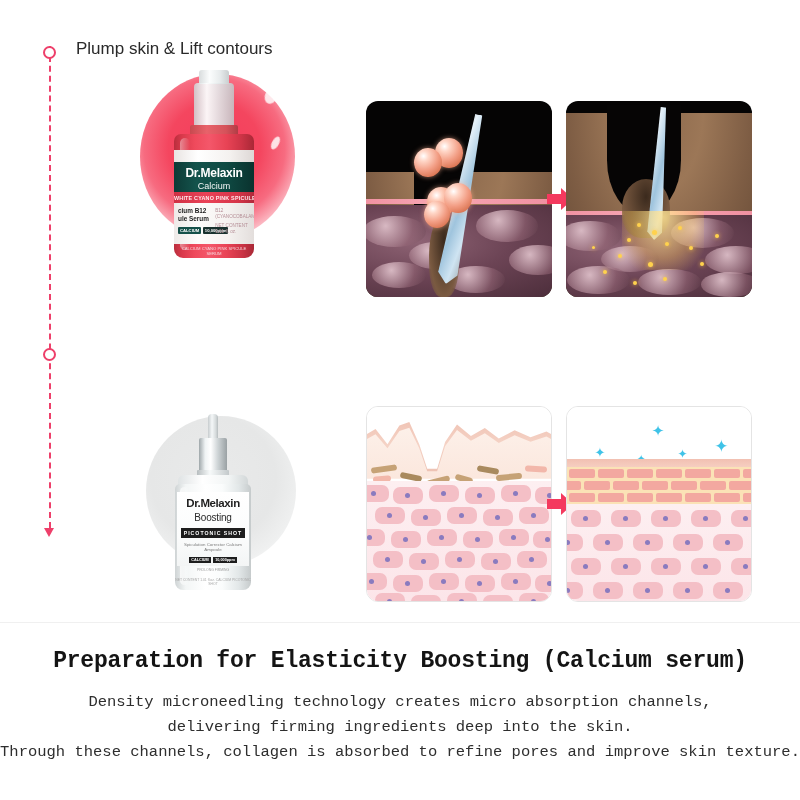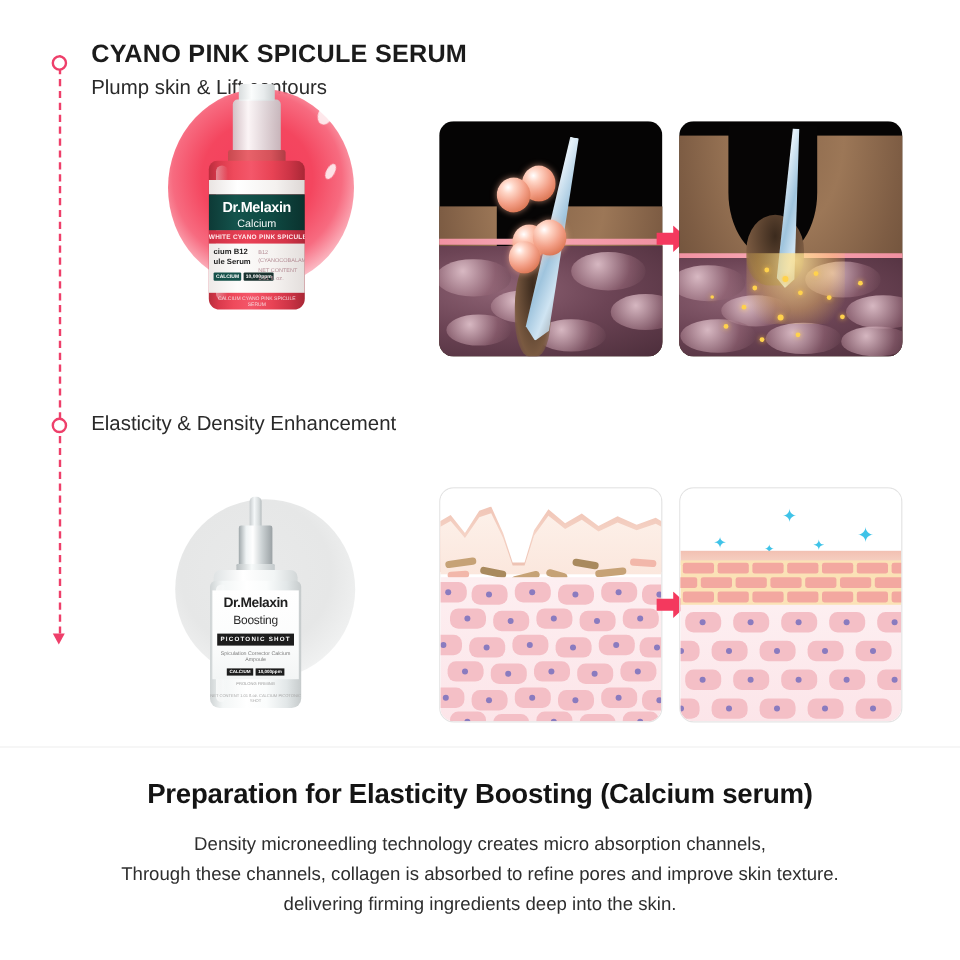--- a/index.html
+++ b/index.html
@@ -437,20 +437,21 @@
   
   .divider {
     position: absolute; left: 0; top: 622px;
     width: 800px; height: 1px;
     background: #f0f0f0;
   }
   .footer {
     position: absolute; left: 0; top: 648px;
     width: 800px;
     text-align: center;
+    font-family: Liberation Mono, monospace;
   }
   .footer-title {
     font-size: 23px; font-weight: bold;
     color: #141414;
     letter-spacing: -0.2px;
   }
   .footer-body {
     margin-top: 16px;
     font-size: 15.5px;
     color: #2e2e2e;
@@ -463,21 +464,20 @@
 
 <div class="timeline">
   <div class="rail"></div>
   <div class="node n1"></div>
   <div class="node n2"></div>
   <div class="arrowhead"></div>
 </div>
 
 <div class="section s1">
   <div class="headings">
-    <div class="sec-title">CYANO PINK SPICULE SERUM</div>
     <div class="sec-sub">Plump skin &amp; Lift contours</div>
   </div>
 </div>
 
 <div class="product p1">
   <div class="glow red"></div>
   <div class="glint g1"></div>
   <div class="glint g2"></div>
 
   <div class="bottle-pink">
@@ -573,21 +573,20 @@
       <div class="sparkle-gold" style="left:52%;top:90%;width:4px;height:4px"></div>
       <div class="sparkle-gold" style="left:36%;top:92%;width:4px;height:4px"></div>
       <div class="sparkle-gold" style="left:80%;top:68%;width:4px;height:4px"></div>
       <div class="sparkle-gold" style="left:14%;top:74%;width:3px;height:3px"></div>
     </div>
   </div>
 </div>
 
 <div class="section s2">
   <div class="headings">
-    <div class="sec-sub">Elasticity &amp; Density Enhancement</div>
   </div>
 </div>
 
 <div class="product p2" style="top:402px">
   <div class="glow grey"></div>
 
   <div class="bottle-white">
     <div class="bw-dropper"></div>
     <div class="bw-cap"></div>
     <div class="bw-cap-ring"></div>
@@ -835,16 +834,16 @@
       </div>
     </div>
   </div>
 </div>
 
 <div class="divider"></div>
 <div class="footer">
   <div class="footer-title">Preparation for Elasticity Boosting (Calcium serum)</div>
   <div class="footer-body">
     <div>Density microneedling technology creates micro absorption channels,</div>
+    <div>delivering firming ingredients deep into the skin.</div>
     <div>Through these channels, collagen is absorbed to refine pores and improve skin texture.</div>
-    <div>delivering firming ingredients deep into the skin.</div>
   </div>
 </div>
 
 </body></html>

